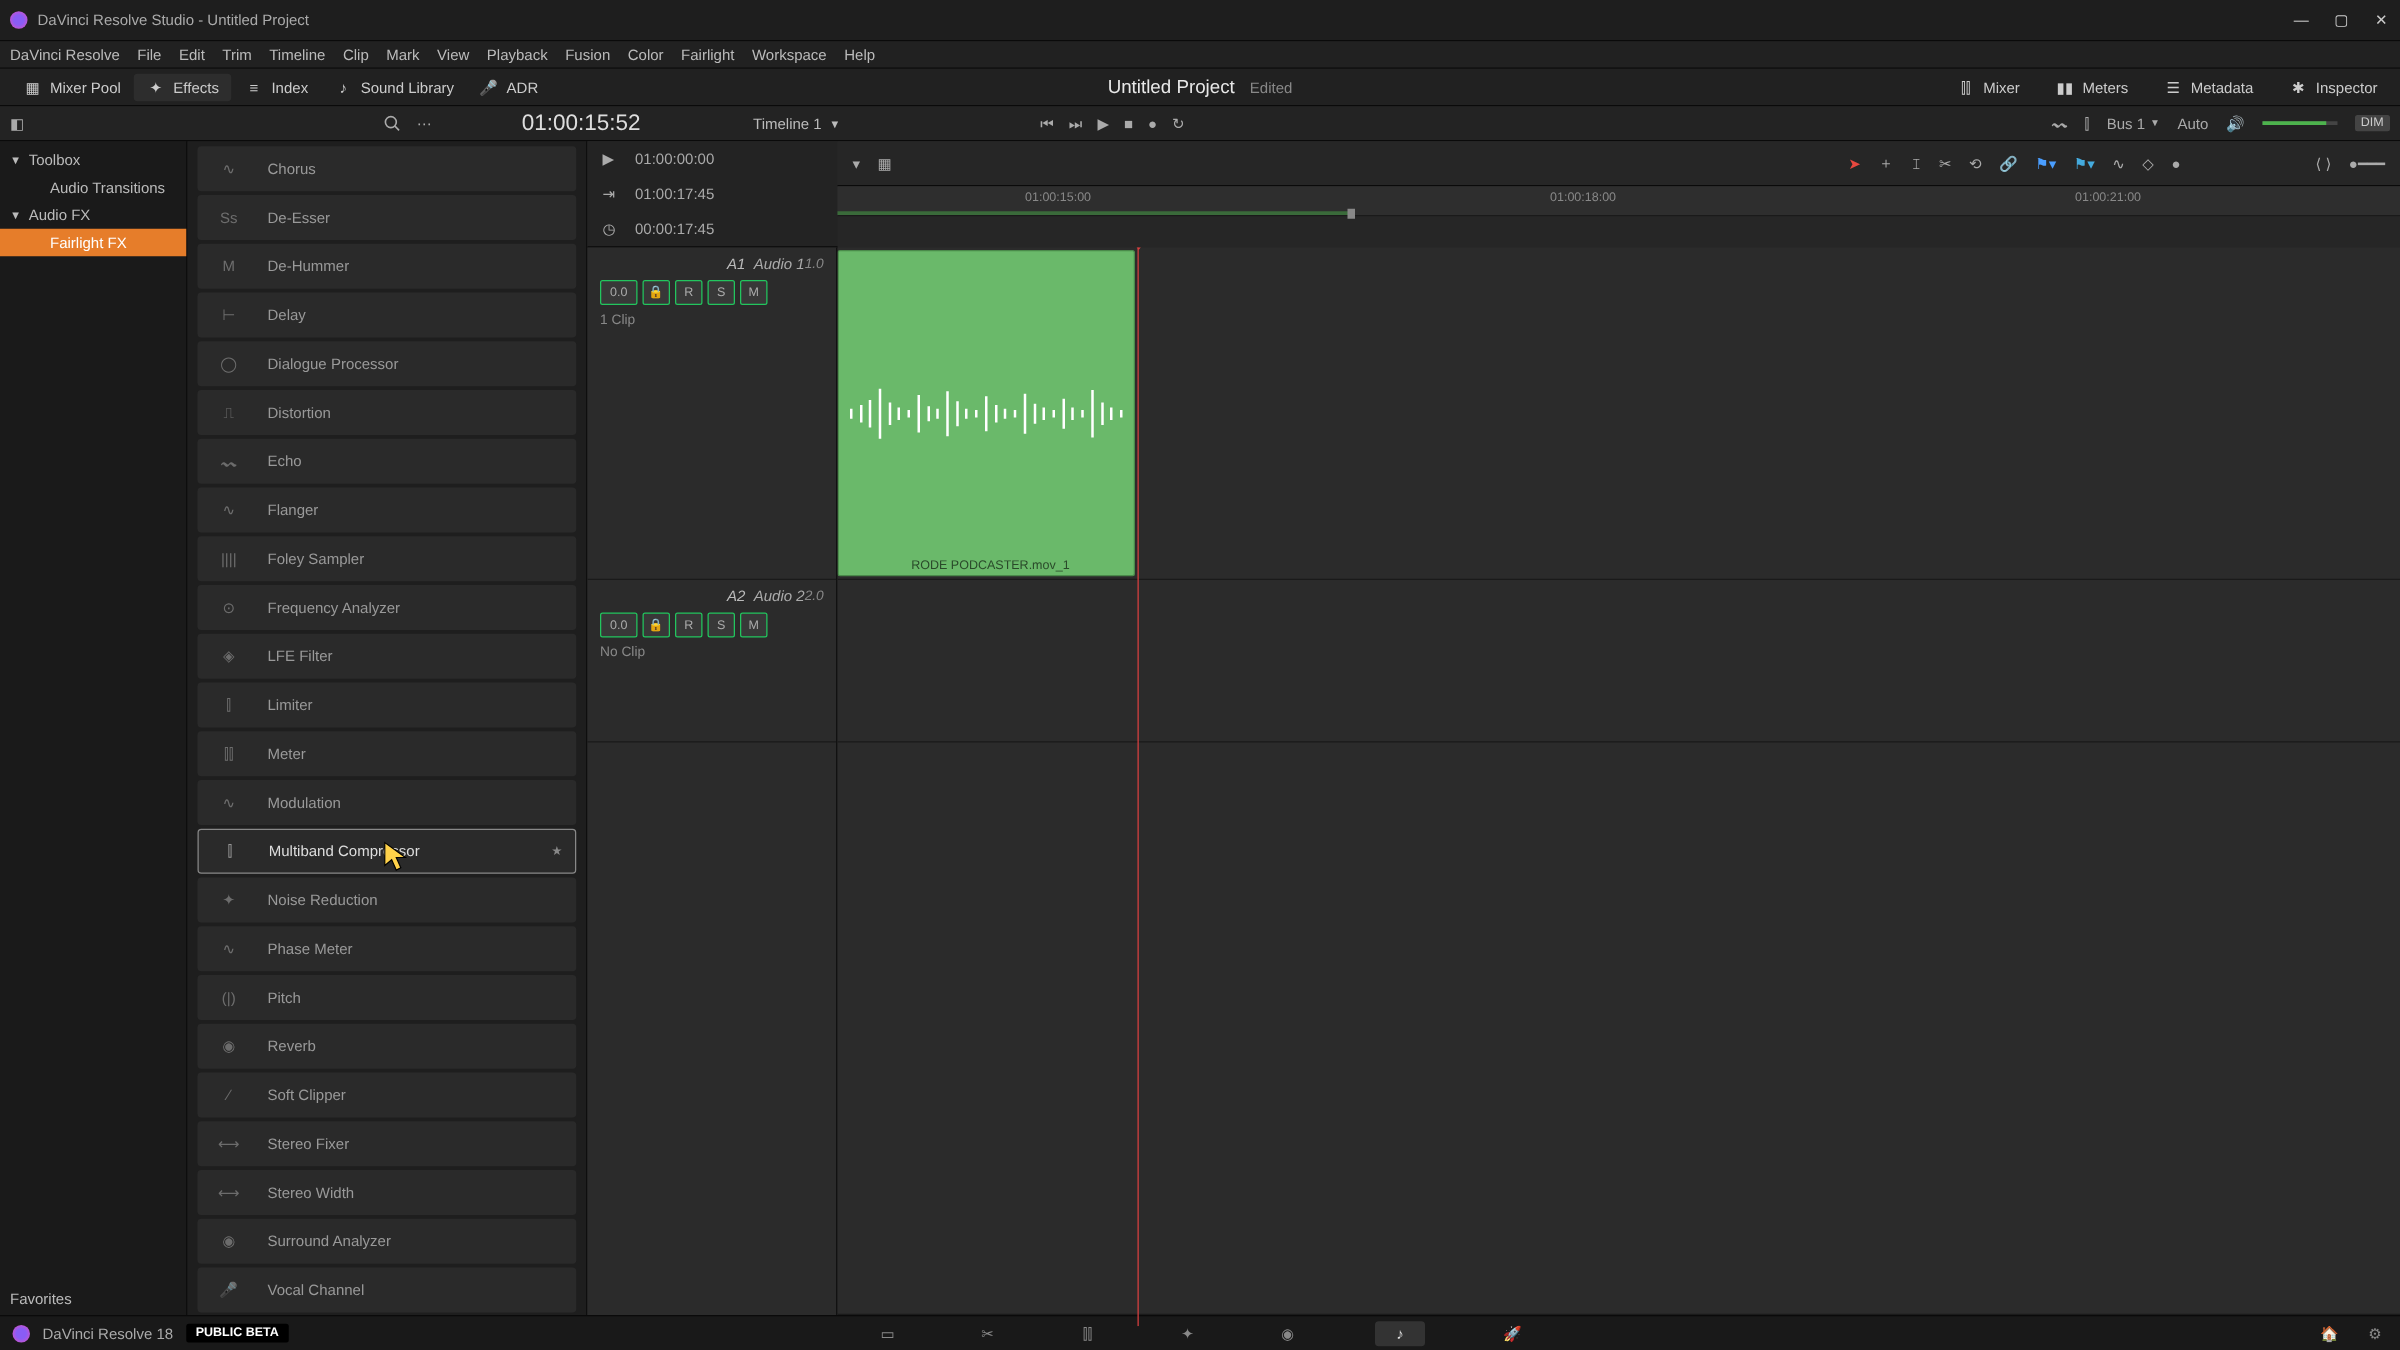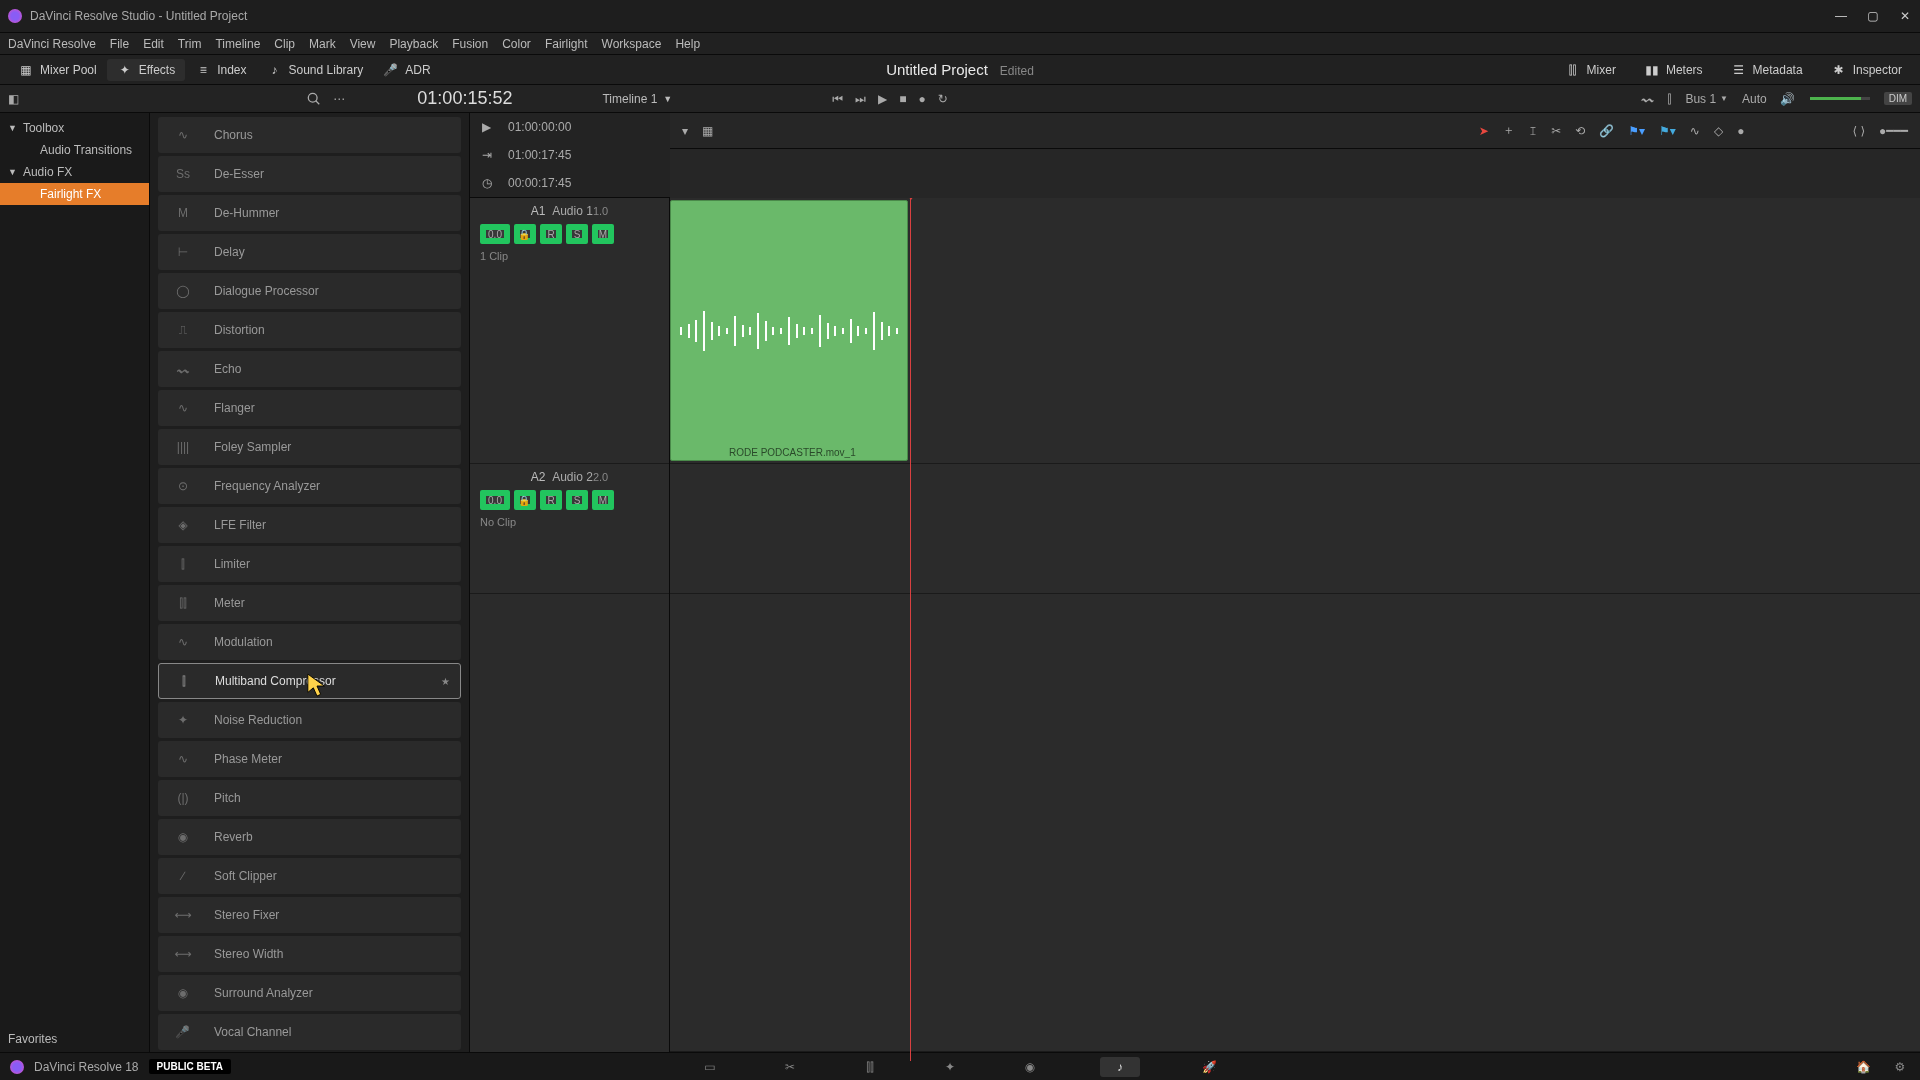--- a/index.html
+++ b/index.html
@@ -61,25 +61,25 @@
 
 .timeline-wrap { flex: 1; display: flex; flex-direction: column; background: #262626; position: relative; }
 .time-rows { background: #232323; border-bottom: 1px solid #0a0a0a; }
 .time-row { height: 28px; display: flex; align-items: center; padding: 0 12px; gap: 14px; color: #aaa; }
 .tr-icon { width: 12px; }
 
 
 .tracks-area { display: flex; flex: 1; }
 .track-headers { width: 200px; background: #2b2b2b; border-right: 1px solid #0a0a0a; }
 .track-head { border-bottom: 1px solid #1a1a1a; padding: 6px 10px; }
-.track-title { display: flex; justify-content: center; align-items: center; margin-bottom: 6px; }
+.track-title { display: flex; justify-content: flex-end; align-items: center; margin-bottom: 6px; font-style: italic; }
 .track-id { color: #bbb; font-weight: 500; }
 .track-ch { color: #888; font-size: 11px; }
 .track-ctrls { display: flex; gap: 4px; align-items: center; }
-.ctrl-box { width: 22px; height: 20px; background: #383838; border: 6px solid #22c55e; border-radius: 2px; display: flex; align-items: center; justify-content: center; color: #aaa; font-size: 10px; cursor: pointer; }
+.ctrl-box { width: 22px; height: 20px; background: #383838; border: 1px solid #22c55e; border-radius: 2px; display: flex; align-items: center; justify-content: center; color: #aaa; font-size: 10px; cursor: pointer; }
 .ctrl-box.num { width: 30px; }
 .track-clips { color: #888; font-size: 11px; margin-top: 6px; }
 
 
 .tl-canvas { flex: 1; position: relative; background: #2b2b2b; overflow: hidden; }
 .edit-toolbar { height: 36px; background: #262626; border-bottom: 1px solid #0a0a0a; display: flex; align-items: center; padding: 0 12px; gap: 14px; }
 .edit-tool { color: #aaa; cursor: pointer; display: flex; align-items: center; }
 .edit-tool.sel { color: #e8483f; }
 .tl-ruler { height: 24px; background: #2e2e2e; border-bottom: 1px solid #1a1a1a; position: relative; font-size: 10px; color: #888; }
 .ruler-mark { position: absolute; top: 4px; }
@@ -378,20 +378,28 @@
           <span class="edit-tool">⟲</span>
           <span class="edit-tool">🔗</span>
           <span class="edit-tool" style="color:#4a9eff;">⚑▾</span>
           <span class="edit-tool" style="color:#4ad;">⚑▾</span>
           <span class="edit-tool">∿</span>
           <span class="edit-tool">◇</span>
           <span class="edit-tool">●</span>
           <div style="width:80px"></div>
           <span class="edit-tool">⟨ ⟩</span>
           <span class="edit-tool">●━━━</span>
+        </div>
+        <div class="tl-ruler">
+          <span class="ruler-mark" style="left:150px;">01:00:15:00</span>
+          <span class="ruler-mark" style="left:570px;">01:00:18:00</span>
+          <span class="ruler-mark" style="left:990px;">01:00:21:00</span>
+
+          <div class="range-bar" style="left:0; width:410px; top:20px;"></div>
+          <div class="range-end" style="left:408px; top:18px;"></div>
         </div>
       </div>
     </div>
 
     <div class="tracks-area">
       <div class="track-headers">
         <div class="track-head" style="height:266px;">
           <div class="track-title">
             <span><span class="track-id">A1</span>&nbsp;&nbsp;<span>Audio 1</span></span>
             <span class="track-ch">1.0</span>

